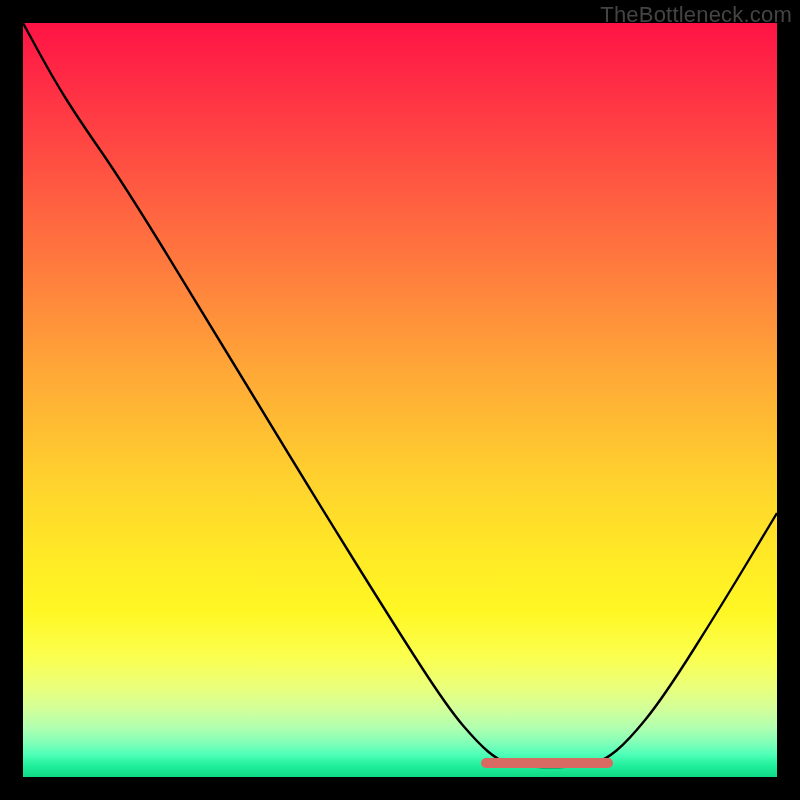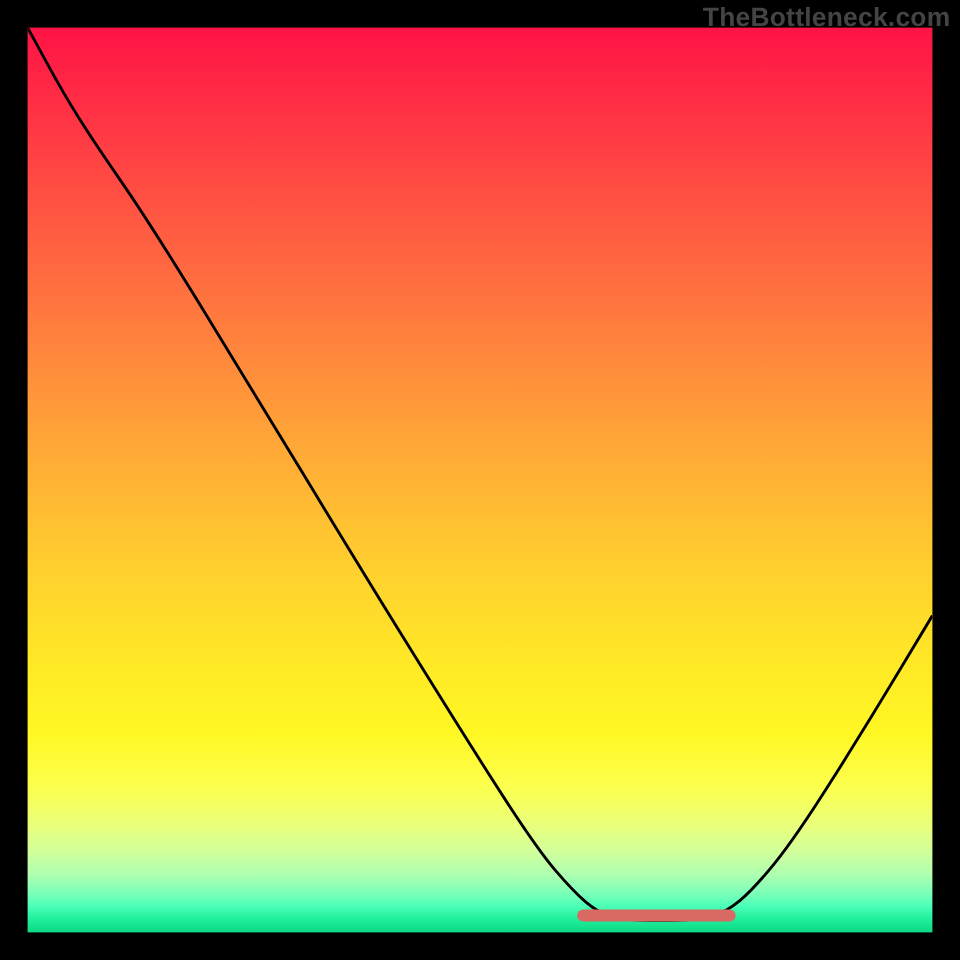--- a/index.html
+++ b/index.html
@@ -58,21 +58,21 @@
     height: 10px;
     background: #d96a63;
     border-radius: 5px;
   }
   .watermark {
     position: absolute;
     top: 2px;
     right: 8px;
     color: #444;
     font-size: 22px;
-    font-weight: bold;
+    font-weight: normal;
     letter-spacing: 0.2px;
   }
 </style>
 </head>
 <body>
 
 <div class="watermark">TheBottleneck.com</div>
 
 <div class="frame">
 

